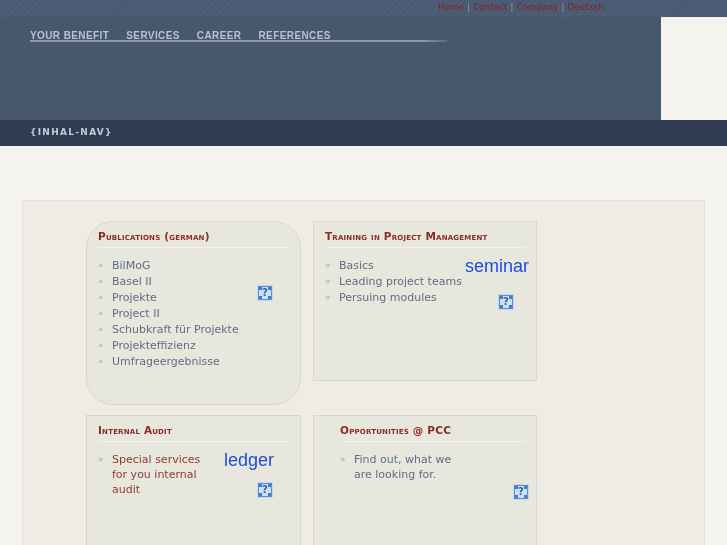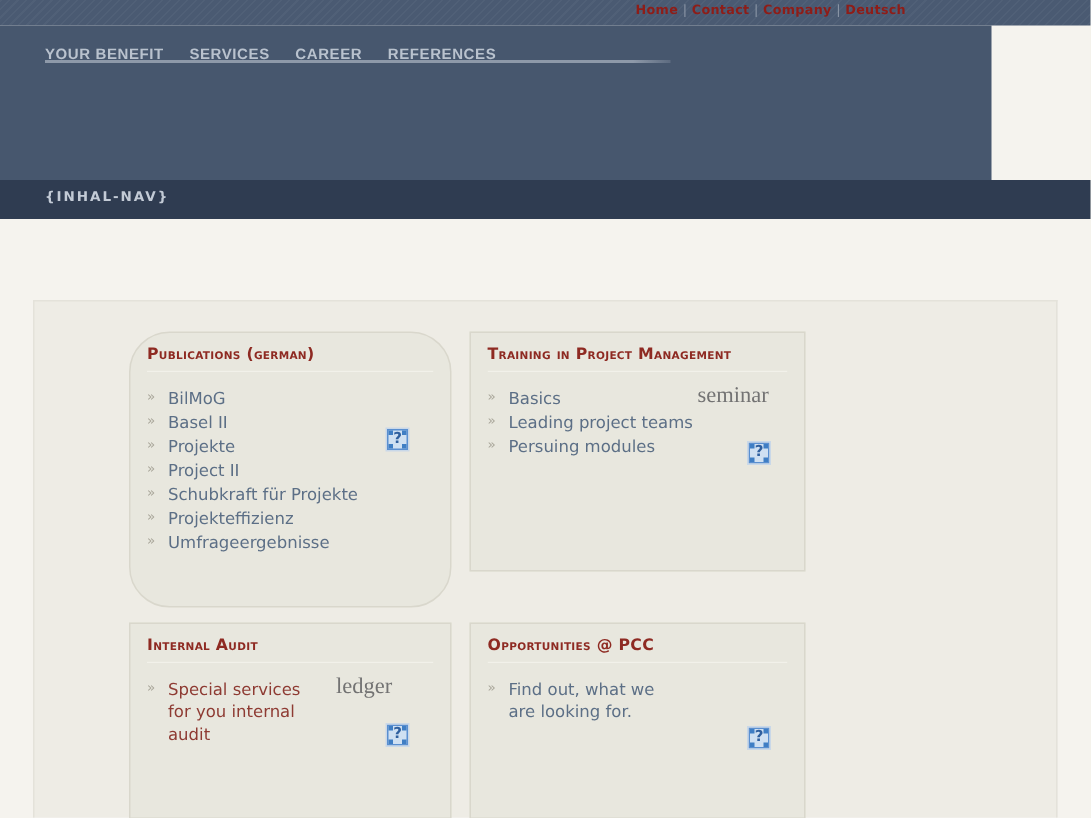--- a/index.html
+++ b/index.html
@@ -26,21 +26,21 @@
   #top-links {
     position: absolute; right: 123px; top: 2px;
     font-size: 8.5px;
     font-family: "DejaVu Sans", sans-serif;
     letter-spacing: .2px;
     white-space: nowrap;
   }
   #top-links a {
     color: #8e1d18;
     text-decoration: none;
-    font-weight: bold;
+    font-weight: normal;
     font-size: 8.5px;
   }
   #top-links .sep {
     color: #8d98a8;
     margin: 0 3px;
     font-weight: normal;
   }
 
   
   #header-band {
@@ -125,21 +125,21 @@
   }
 
   .card {
     position: absolute;
     background: #e8e7de;
     border: 1px solid #d9d7cc;
   }
   #card-publications   { left: 63px;  top: 20px;  width: 215px; height: 184px; border-radius: 27px; }
   #card-training       { left: 290px; top: 20px; width: 224px; height: 160px; }
   #card-internal-audit { left: 63px;  top: 214px; width: 215px; height: 131px; }
-  #card-opportunities  { left: 290px; top: 214px; width: 224px; height: 131px; }
+  #card-opportunities  { left: 290px; top: 214px; width: 224px; height: 131px; padding-left: 15px; }
 
   .card-title {
     margin: 8px 10px 0 11px;
     color: #8e2a22;
     font-size: 10.5px;
     font-weight: bold;
     font-variant: small-caps;
     letter-spacing: .2px;
     font-family: "DejaVu Sans", sans-serif;
     white-space: nowrap;
@@ -168,23 +168,23 @@
   ul.linklist li .bullet {
     position: absolute; left: 0; top: 0;
     color: #a9a69a;
     font-size: 9px;
     line-height: 15px;
   }
   ul.linklist li.accent { color: #8e3b33; }
 
   .side-word {
     position: absolute;
-    color: #737373;
-    font-size: 15px;
-    font-family: Liberation Serif, serif;
+    color: #1d4ed8;
+    font-size: 18px;
+    font-family: Liberation Sans, sans-serif;
     white-space: nowrap;
   }
   #seminar-word { left: 140px; top: -2px; }
   #ledger-word  { left: 126px; top: -2px; }
 
   
   .broken-img {
     position: absolute;
     width: 14px; height: 14px;
     background: #cfe0f2;

